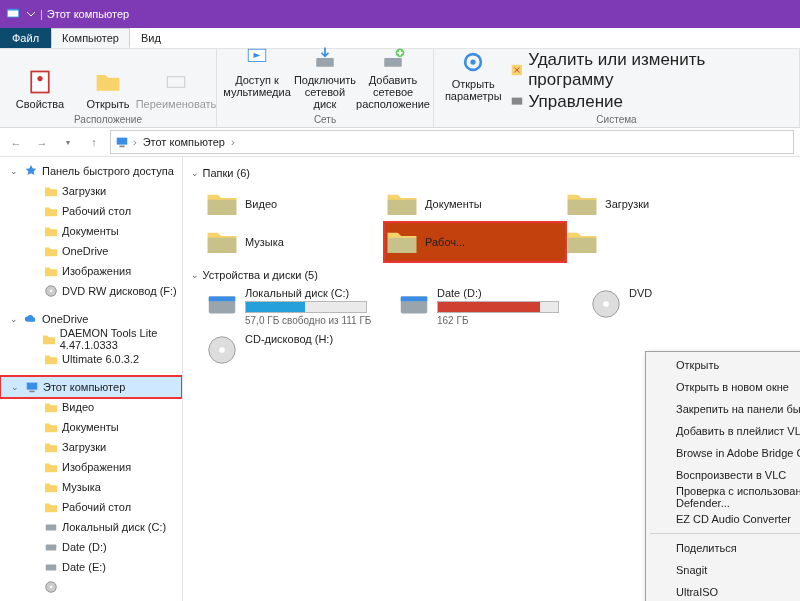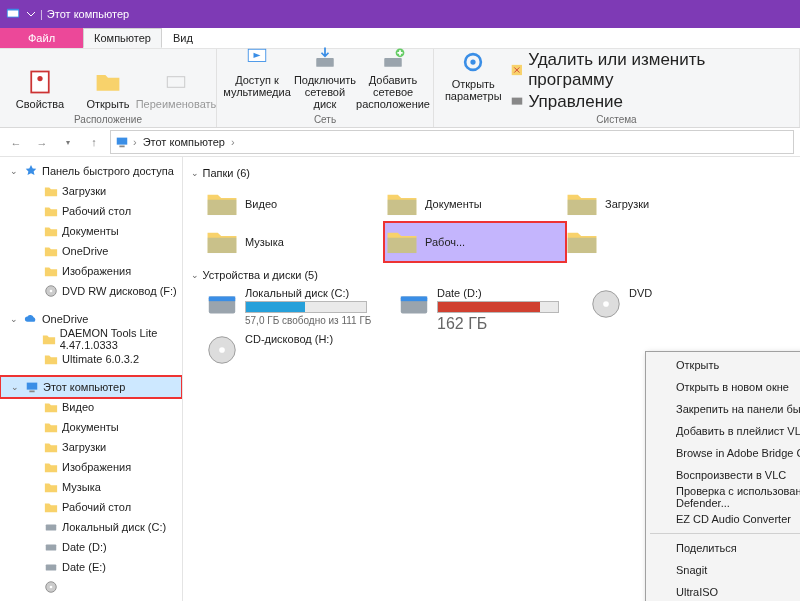--- a/index.html
+++ b/index.html
@@ -1,20 +1,20 @@
 <!DOCTYPE html>
 <html><head>
 <meta charset="utf-8">
 <style>
 html,body{margin:0;padding:0;font-family:"Segoe UI",Tahoma,sans-serif;font-size:11px;color:#222;background:#fff;width:800px;height:601px;overflow:hidden}
 .titlebar{height:28px;background:#7e3ab5;display:flex;align-items:center;color:#fff}
 .titlebar .icon{width:14px;height:14px;margin:0 6px;display:flex}
 .titlebar .sep{margin:0 4px;opacity:.7}
 .menubar{height:20px;background:#fff;border-bottom:1px solid #e4e4e4;display:flex;align-items:stretch}
-.menubar .file{background:#ec4899;color:#fff;padding:0 28px;display:flex;align-items:center}
+.menubar .file{background:#0c4a6e;color:#fff;padding:0 12px;display:flex;align-items:center}
 .menubar .tab{padding:0 10px;display:flex;align-items:center;border:1px solid transparent}
 .menubar .tab.active{background:#f5f6f7;border:1px solid #d0d0d0;border-bottom:1px solid #f5f6f7}
 .ribbon{height:78px;background:#f5f6f7;border-bottom:1px solid #d9d9d9;display:flex}
 .rgroup{display:flex;flex-direction:column;align-items:center;justify-content:flex-end;padding:2px 6px;border-right:1px solid #e1e1e1}
 .rgroup .row{display:flex}
 .rgroup .btn{display:flex;flex-direction:column;align-items:center;width:64px;padding:2px;text-align:center;line-height:12px}
 .rgroup .btn .ic{width:28px;height:28px;margin-bottom:2px}
 .rgroup .btn.disabled{opacity:.45}
 .rgroup .lbl{font-size:10px;color:#6b6b6b;margin-top:2px}
 .sysrow{display:flex;flex-direction:column;gap:2px;padding:4px 4px 0}
@@ -32,21 +32,21 @@
 .tree-item.sel{background:#cde8ff;border:1px solid #7abdff;margin:-1px 0}
 .tree-item .exp{width:10px;color:#6b6b6b;font-size:9px}
 .tree-item .tic{width:14px;height:14px;display:flex;align-items:center;justify-content:center}
 .tree-item.highlight{outline:2px solid #e33;outline-offset:-1px}
 .main{flex:1;padding:6px 8px;position:relative}
 .section{display:flex;align-items:center;gap:4px;color:#1a1a1a;margin:4px 0 6px}
 .section .caret{font-size:9px;color:#666}
 .folders{display:flex;flex-wrap:wrap;gap:0;margin-left:14px}
 .fitem{display:flex;align-items:center;width:180px;height:38px;gap:6px}
 .fitem .fic{width:34px;height:30px}
-.fitem.sel{background:#c4b5fd;outline:1px solid #7abdff}
+.fitem.sel{background:#c2410c;outline:1px solid #7abdff}
 .fitem.highlight{outline:2px solid #e33}
 .drives{display:flex;flex-wrap:wrap;gap:0 12px;margin-left:14px}
 .ditem{display:flex;gap:6px;width:180px;height:46px}
 .ditem .dic{width:34px;height:34px}
 .dinfo{display:flex;flex-direction:column;gap:2px;font-size:11px}
 .bar{width:120px;height:10px;border:1px solid #b8b8b8;background:#eaeaea;position:relative}
 .bar .fill{position:absolute;inset:0;background:#26a0da}
 .bar .fill.red{background:#d04030}
 .ctxmenu{position:absolute;top:194px;left:462px;width:280px;background:#f4f4f4;border:1px solid #a0a0a0;box-shadow:2px 2px 6px rgba(0,0,0,.25);padding:2px;z-index:50}
 .mi{display:flex;align-items:center;height:22px;padding:0 20px 0 28px;position:relative}
@@ -442,21 +442,21 @@
         <div class="ditem">
           <svg class="dic" viewBox="0 0 36 36">
             <rect class="svghdd" x="4" y="10" width="28" height="18" rx="2"></rect>
             <rect fill="#3a8ee6" x="4" y="10" width="28" height="5"></rect>
           </svg>
           <div class="dinfo">
             <span>Date (D:)</span>
             <div class="bar">
               <div class="fill red" style="width:85%"></div>
             </div>
-            <span style="color:#666;font-size:16px">162 ГБ</span>
+            <span style="color:#666;font-size:10px">162 ГБ</span>
           </div>
         </div>
         <div class="ditem">
           <svg class="dic" viewBox="0 0 36 36">
             <circle cx="18" cy="18" r="14" fill="#ddd" stroke="#999"></circle>
             <circle cx="18" cy="18" r="3" fill="#fff"></circle>
           </svg>
           <div class="dinfo">
             <span>DVD</span>
             <span style="color:#666;font-size:10px"></span>

